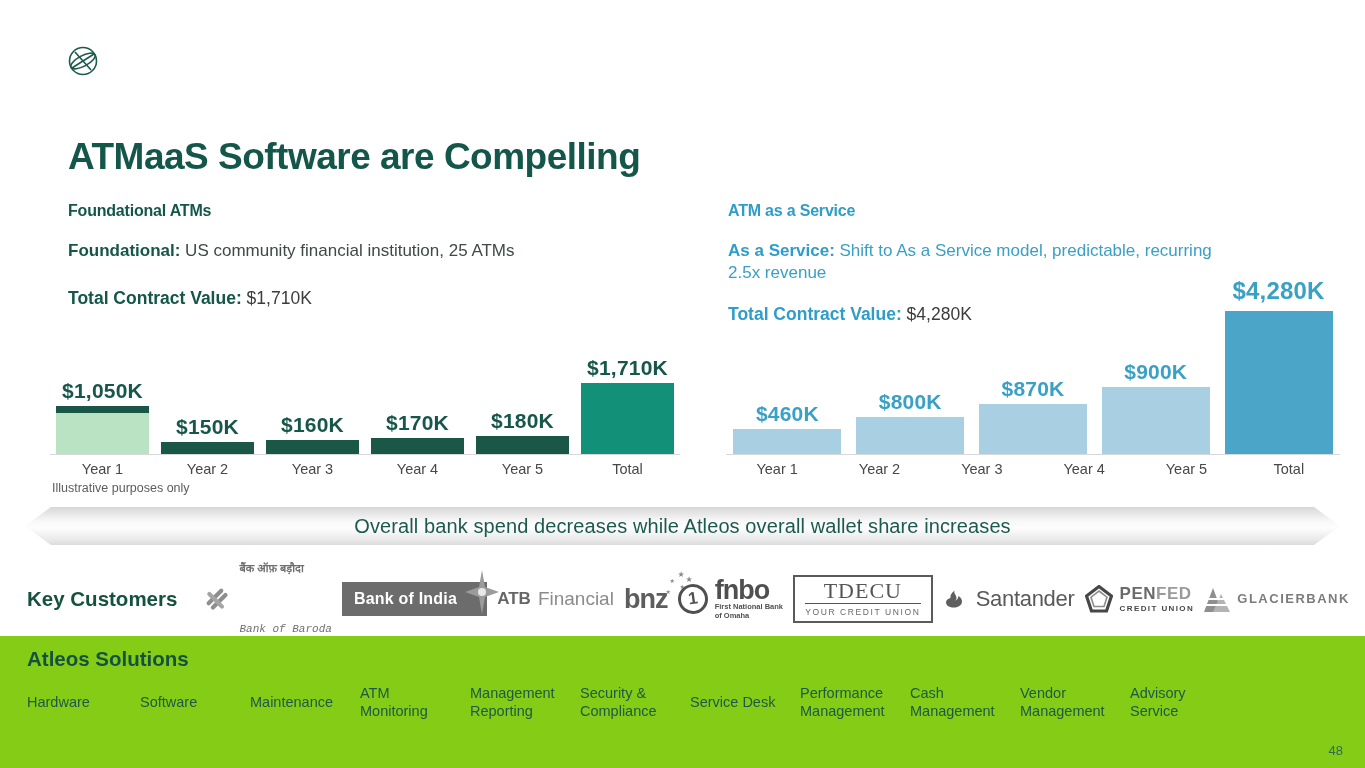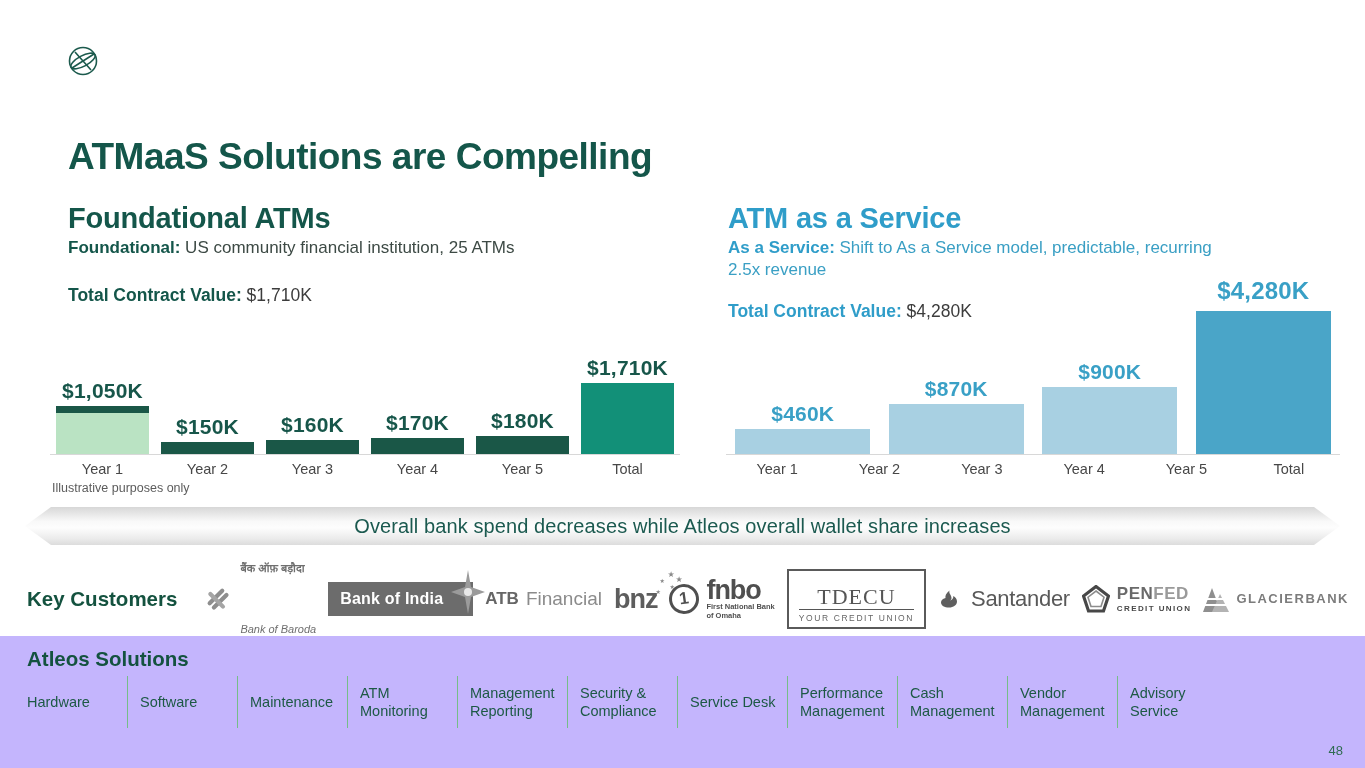--- a/index.html
+++ b/index.html
@@ -16,21 +16,21 @@
   .logo { left:66px; top:44px; width:34px; height:34px; }
   .slide-title {
     left:68px; top:136px;
     font-size:37px; font-weight:700; color:#14564a; letter-spacing:-0.5px;
   }
 
   
   .sec { width:600px; }
   .sec-left  { left:68px;  top:202px; }
   .sec-right { left:728px; top:202px; width:500px; }
-  .sec h2 { font-size:29px; font-weight:700; margin-bottom:2px; letter-spacing:-0.2px; }
+  .sec h2 { font-size:16px; font-weight:700; margin-bottom:20px; letter-spacing:-0.2px; }
   .sec-left  h2 { color:#14564a; }
   .sec-right h2 { color:#2f9dc9; }
   .desc { font-size:17px; line-height:1.28; color:#3d4a45; }
   .sec-right .desc { color:#3a9fc4; }
   .desc b { font-weight:700; }
   .sec-left  .desc b { color:#14564a; }
   .sec-right .desc b { color:#2f9dc9; }
   .tcv { font-size:17.5px; margin-top:26px; }
   .sec-right .tcv { margin-top:20px; }
   .tcv .lbl { font-weight:700; }
@@ -63,71 +63,71 @@
   }
   .banner-text { font-size:20px; color:#1c5a50; letter-spacing:0.1px; }
 
   
   .customers { left:0; right:10px; top:566px; height:66px; display:flex; align-items:center; }
   .kc-label { font-size:20.5px; font-weight:700; color:#14523f; margin-left:27px; white-space:nowrap; }
   .logos { flex:1; display:flex; align-items:center; justify-content:space-around; margin-left:20px; }
   .logo-item { display:flex; align-items:center; gap:7px; filter:grayscale(1); }
   .baroda-txt { font-size:11px; color:#6f6f6f; line-height:1.25; }
   .baroda-txt .hi { font-weight:700; }
-  .baroda-txt .en { font-style:italic; font-family:Liberation Sans, sans-serif;margin-top:47px; }
+  .baroda-txt .en { font-style:italic; font-family:Liberation Mono, monospace;margin-top:47px; }
   .boi { position:relative; background:#6c6c6c; color:#ffffff; font-weight:700; font-size:16px;
          padding:8px 30px 8px 12px; letter-spacing:0.2px; }
   .boi svg { position:absolute; right:-12px; top:-14px; }
   .atb-b { font-weight:800; font-size:17px; color:#666; }
   .atb-r { font-weight:400; font-size:19px; color:#8b8b8b; }
   .bnz-wrap { position:relative; }
   .bnz-txt { font-weight:800; font-size:27px; color:#5d5d5d; letter-spacing:-1px; }
   .bnz-stars { position:absolute; right:-26px; top:-14px; width:34px; height:30px; color:#8a8a8a; }
   .bnz-stars span { position:absolute; font-size:8px; }
   .fnbo-circle { width:30px; height:30px; border:3.5px solid #4f4f4f; border-radius:50%;
                  display:flex; align-items:center; justify-content:center;
                  font-weight:800; font-size:17px; color:#4f4f4f; transform:rotate(-8deg); }
   .fnbo-right { display:flex; flex-direction:column; }
   .fnbo-word { font-weight:800; font-size:27px; color:#4f4f4f; letter-spacing:-1px; line-height:0.9; }
   .fnbo-sub { font-size:7.5px; font-weight:700; color:#4f4f4f; line-height:1.2; }
-  .tdecu { border:2px solid #5a5a5a; padding:15px 10px 4px; text-align:center; }
+  .tdecu { border:2px solid #5a5a5a; padding:3px 10px 4px; text-align:center; }
   .tdecu-word { font-family:"Liberation Serif", serif; font-size:22px; color:#555; letter-spacing:1px;
                 border-bottom:1.5px solid #555; padding-bottom:1px; line-height:1; }
   .tdecu-sub { font-size:8.5px; color:#666; letter-spacing:1.6px; margin-top:3px; }
   .santander-txt { font-size:22px; font-weight:500; color:#595959; letter-spacing:-0.3px; }
   .penfed-right { display:flex; flex-direction:column; line-height:1; }
   .penfed-word { font-size:17px; font-weight:800; letter-spacing:0.5px; }
   .pf1 { color:#4d7c0f; } .pf2 { color:#9a9a9a; }
   .penfed-sub { font-size:8px; font-weight:700; color:#474747; letter-spacing:1.4px; margin-top:3px; }
   .glacier-right { display:flex; flex-direction:row; line-height:1.15; }
   .glacier-word { font-size:13px; font-weight:700; color:#7c7c7c; letter-spacing:1.5px; }
 
   
-  .solutions { left:0; right:0; top:636px; bottom:0; background:#c4b5fd; }
+  .solutions { left:0; right:0; top:636px; bottom:0; background:#84cc16; }
   .sol-heading { position:absolute; left:27px; top:11px; font-size:20.5px; font-weight:700; color:#14523f; }
   .sol-items { position:absolute; left:27px; top:40px; right:10px; display:flex; }
   .sol-item { width:110px; flex:none; font-size:14.5px; color:#1d5945; line-height:1.25;
               padding:8px 6px 8px 12px; display:flex; align-items:center; }
   .sol-item:first-child { padding-left:0; width:100px; }
   .sol-item + .sol-item { border-left:1px solid #76bd88; }
   .page-num { right:22px; bottom:10px; font-size:13px; color:#2e6b50; }
 </style>
 </head>
 <body>
 
 <div class="abs logo">
   <svg viewBox="0 0 34 34" width="34" height="34" fill="none" stroke="#1c5a4d" stroke-width="1.6">
     <circle cx="17" cy="17" r="13.5"></circle>
     <ellipse cx="17" cy="17" rx="13.5" ry="5.2" transform="rotate(-28 17 17)"></ellipse>
     <path d="M6 24 L28 10"></path>
     <path d="M9 8 C15 15 19 19 25 26"></path>
   </svg>
 </div>
 
-<h1 class="abs slide-title">ATMaaS Solutions are Compelling</h1>
+<h1 class="abs slide-title">ATMaaS Software are Compelling</h1>
 
 <div class="abs sec sec-left">
   <h2>Foundational ATMs</h2>
   <p class="desc"><b>Foundational:</b><span> US community financial institution, 25 ATMs</span></p>
   <p class="tcv"><span class="lbl">Total Contract Value:</span> <span class="v">$1,710K</span></p>
 </div>
 
 <div class="abs sec sec-right">
   <h2>ATM as a Service</h2>
   <p class="desc"><b>As a Service:</b><span> Shift to As a Service model, predictable, recurring 2.5x revenue</span></p>
@@ -170,20 +170,24 @@
       <div class="cat" style="color: rgb(71, 71, 71);">Year 4</div>
       <div class="cat" style="color: rgb(71, 71, 71);">Year 5</div>
       <div class="cat" style="color: rgb(71, 71, 71);">Total</div>
     </div>
 </div>
 <div class="chart" id="chart-right">
   <div class="bars-row">
       <div class="col">
         <div class="val" style="color: rgb(57, 160, 198);">$460K</div>
         <div class="bar" style="height: 25px; background: rgb(168, 208, 226);"></div>
+      </div>
+      <div class="col">
+        <div class="val" style="color: rgb(57, 160, 198);">$800K</div>
+        <div class="bar" style="height: 37px; background: rgb(168, 208, 226);"></div>
       </div>
       <div class="col">
         <div class="val" style="color: rgb(57, 160, 198);">$870K</div>
         <div class="bar" style="height: 50px; background: rgb(168, 208, 226);"></div>
       </div>
       <div class="col">
         <div class="val" style="color: rgb(57, 160, 198);">$900K</div>
         <div class="bar" style="height: 67px; background: rgb(168, 208, 226);"></div>
       </div>
       <div class="col">

